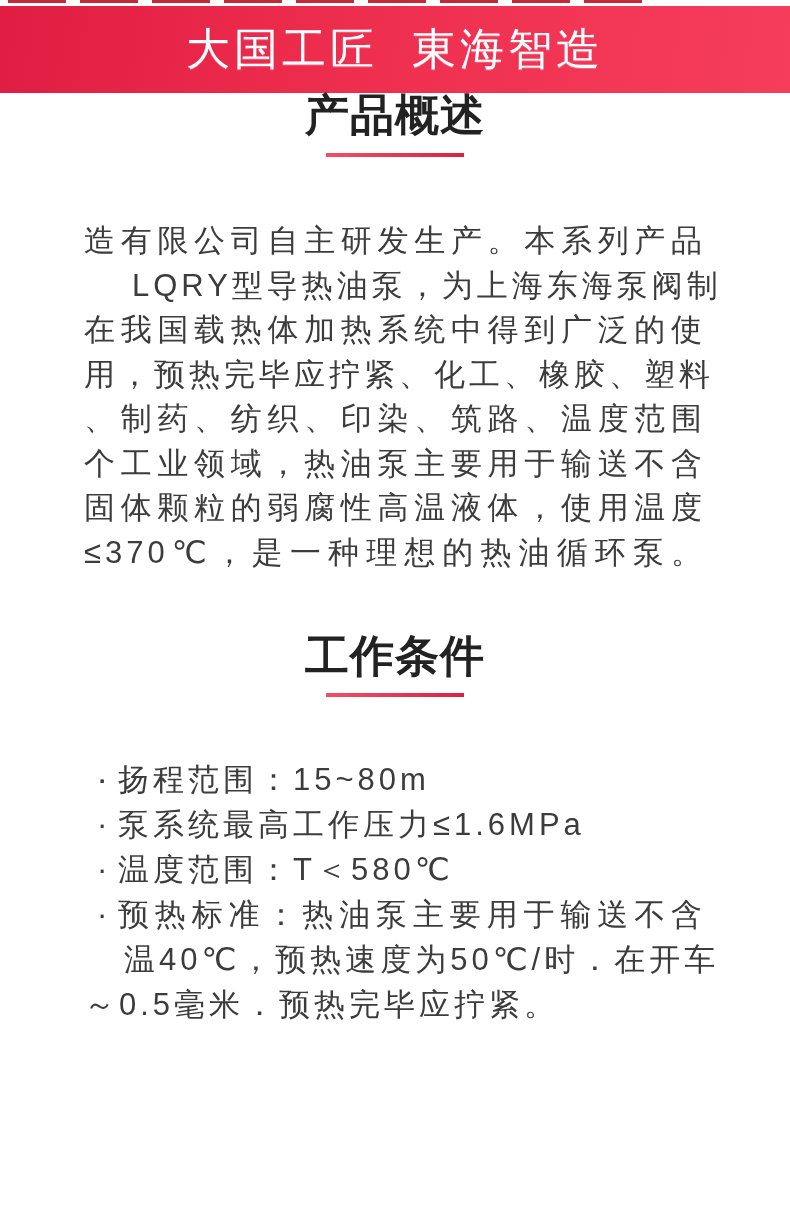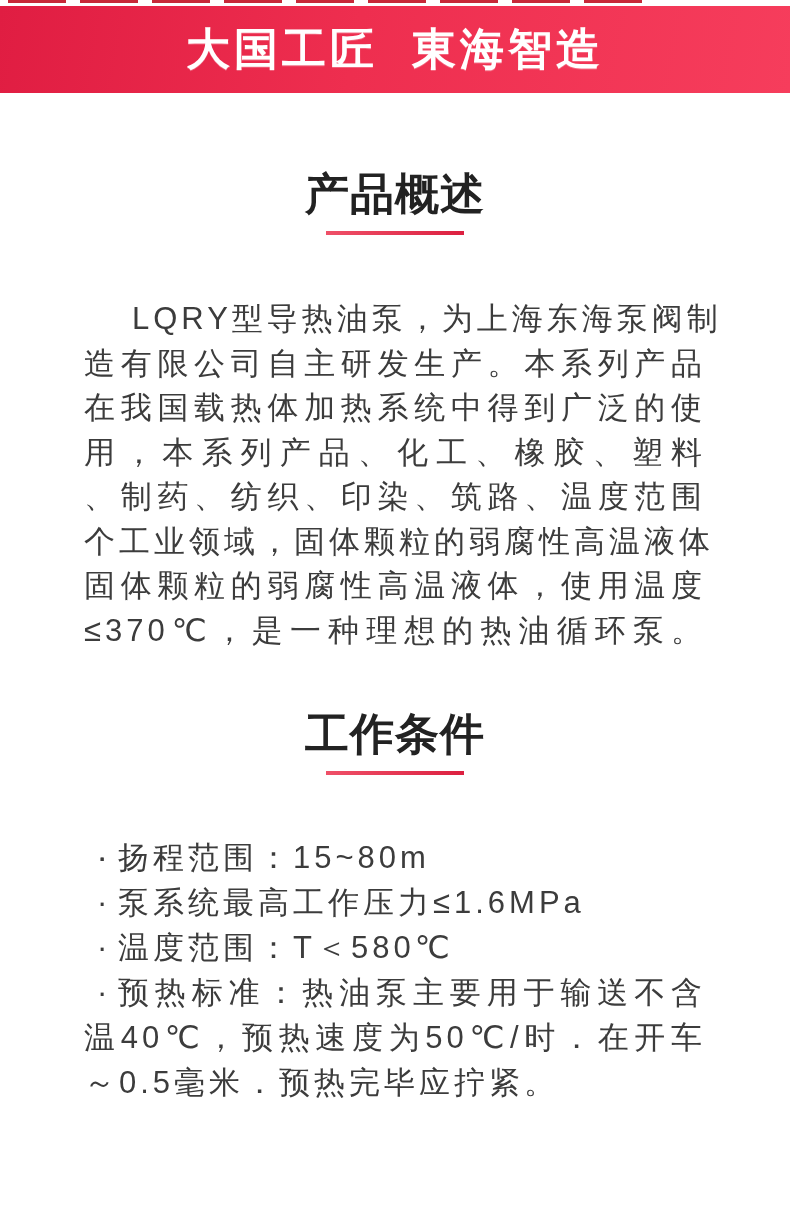--- a/index.html
+++ b/index.html
@@ -13,30 +13,30 @@
     position:absolute;top:0;left:8px;width:634px;height:3px;
     background:repeating-linear-gradient(90deg,#c72838 0 58px,transparent 58px 72px);
   }
   
   .banner{
     margin-top:6px;height:87px;
     background:linear-gradient(100deg,#e01d42 0%,#ee2e4f 45%,#f63d5c 100%);
     display:flex;align-items:center;justify-content:center;
   }
   .banner-title{
-    margin:4px;color:#ffffff;font-size:44px;font-weight:700;
+    margin:4px;color:#ffffff;font-size:44px;font-weight:400;
     letter-spacing:4px;word-spacing:18px;white-space:nowrap;
     text-shadow:0 1px 0 rgba(255,255,255,0.25);
   }
   
   .sec-title{
     margin:0;text-align:center;color:#222222;
     font-size:44px;line-height:46px;font-weight:900;letter-spacing:1px;
   }
-  .sec-title.first{margin-top:78px;}
+  .sec-title.first{font-family:Liberation Serif, serif;}
   .sec-title.second{margin-top:58px;}
   .title-underline{
     width:138px;height:4px;margin:14px auto 0;
     background:linear-gradient(90deg,#ef5068,#dc2040);
   }
   
   .para{margin:62px 84px 0 84px;}
   .pline{
     font-size:31px;line-height:44.5px;letter-spacing:4px;
     text-align:justify;text-align-last:justify;white-space:nowrap;
@@ -46,42 +46,42 @@
   
   .list{margin:60px 84px 0 84px;line-height:45px;font-size:31px;color:#3c3c3c;}
   .li{position:relative;padding-left:34px;}
   .li .bullet{
     position:absolute;left:13px;top:0;
     font-size:31px;color:#3c3c3c;
   }
   .li .li-text{letter-spacing:4px;}
   .li.just{text-align:justify;text-align-last:justify;}
   .wl{letter-spacing:4px;white-space:nowrap;}
-  .wl.just{text-align:justify;text-align-last:justify;}
+  .wl.just{text-align:justify;text-align-last:justify;margin-left:40px;}
 </style>
 </head>
 <body>
 
 <div class="top-dashes"></div>
 
 <header class="banner">
   <h1 class="banner-title">大国工匠 東海智造</h1>
 </header>
 
 <section>
   <h2 class="sec-title first">产品概述</h2>
   <div class="title-underline"></div>
 
   <div class="para">
+    <div class="pline">造有限公司自主研发生产。本系列产品</div>
     <div class="pline indent">LQRY型导热油泵，为上海东海泵阀制</div>
-    <div class="pline">造有限公司自主研发生产。本系列产品</div>
     <div class="pline">在我国载热体加热系统中得到广泛的使</div>
-    <div class="pline">用，本系列产品、化工、橡胶、塑料</div>
+    <div class="pline">用，预热完毕应拧紧、化工、橡胶、塑料</div>
     <div class="pline">、制药、纺织、印染、筑路、温度范围</div>
-    <div class="pline">个工业领域，固体颗粒的弱腐性高温液体</div>
+    <div class="pline">个工业领域，热油泵主要用于输送不含</div>
     <div class="pline">固体颗粒的弱腐性高温液体，使用温度</div>
     <div class="pline">≤370℃，是一种理想的热油循环泵。</div>
   </div>
 </section>
 
 <section>
   <h2 class="sec-title second">工作条件</h2>
   <div class="title-underline"></div>
 
   <div class="list">

